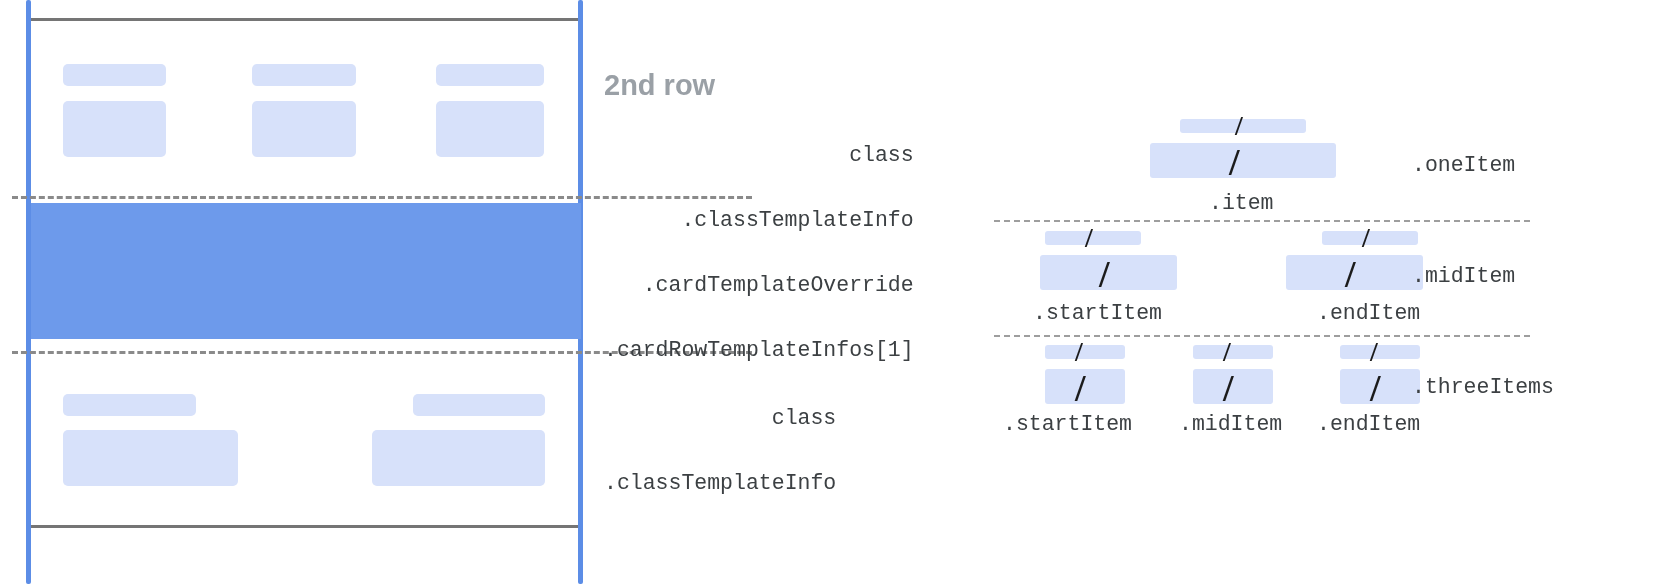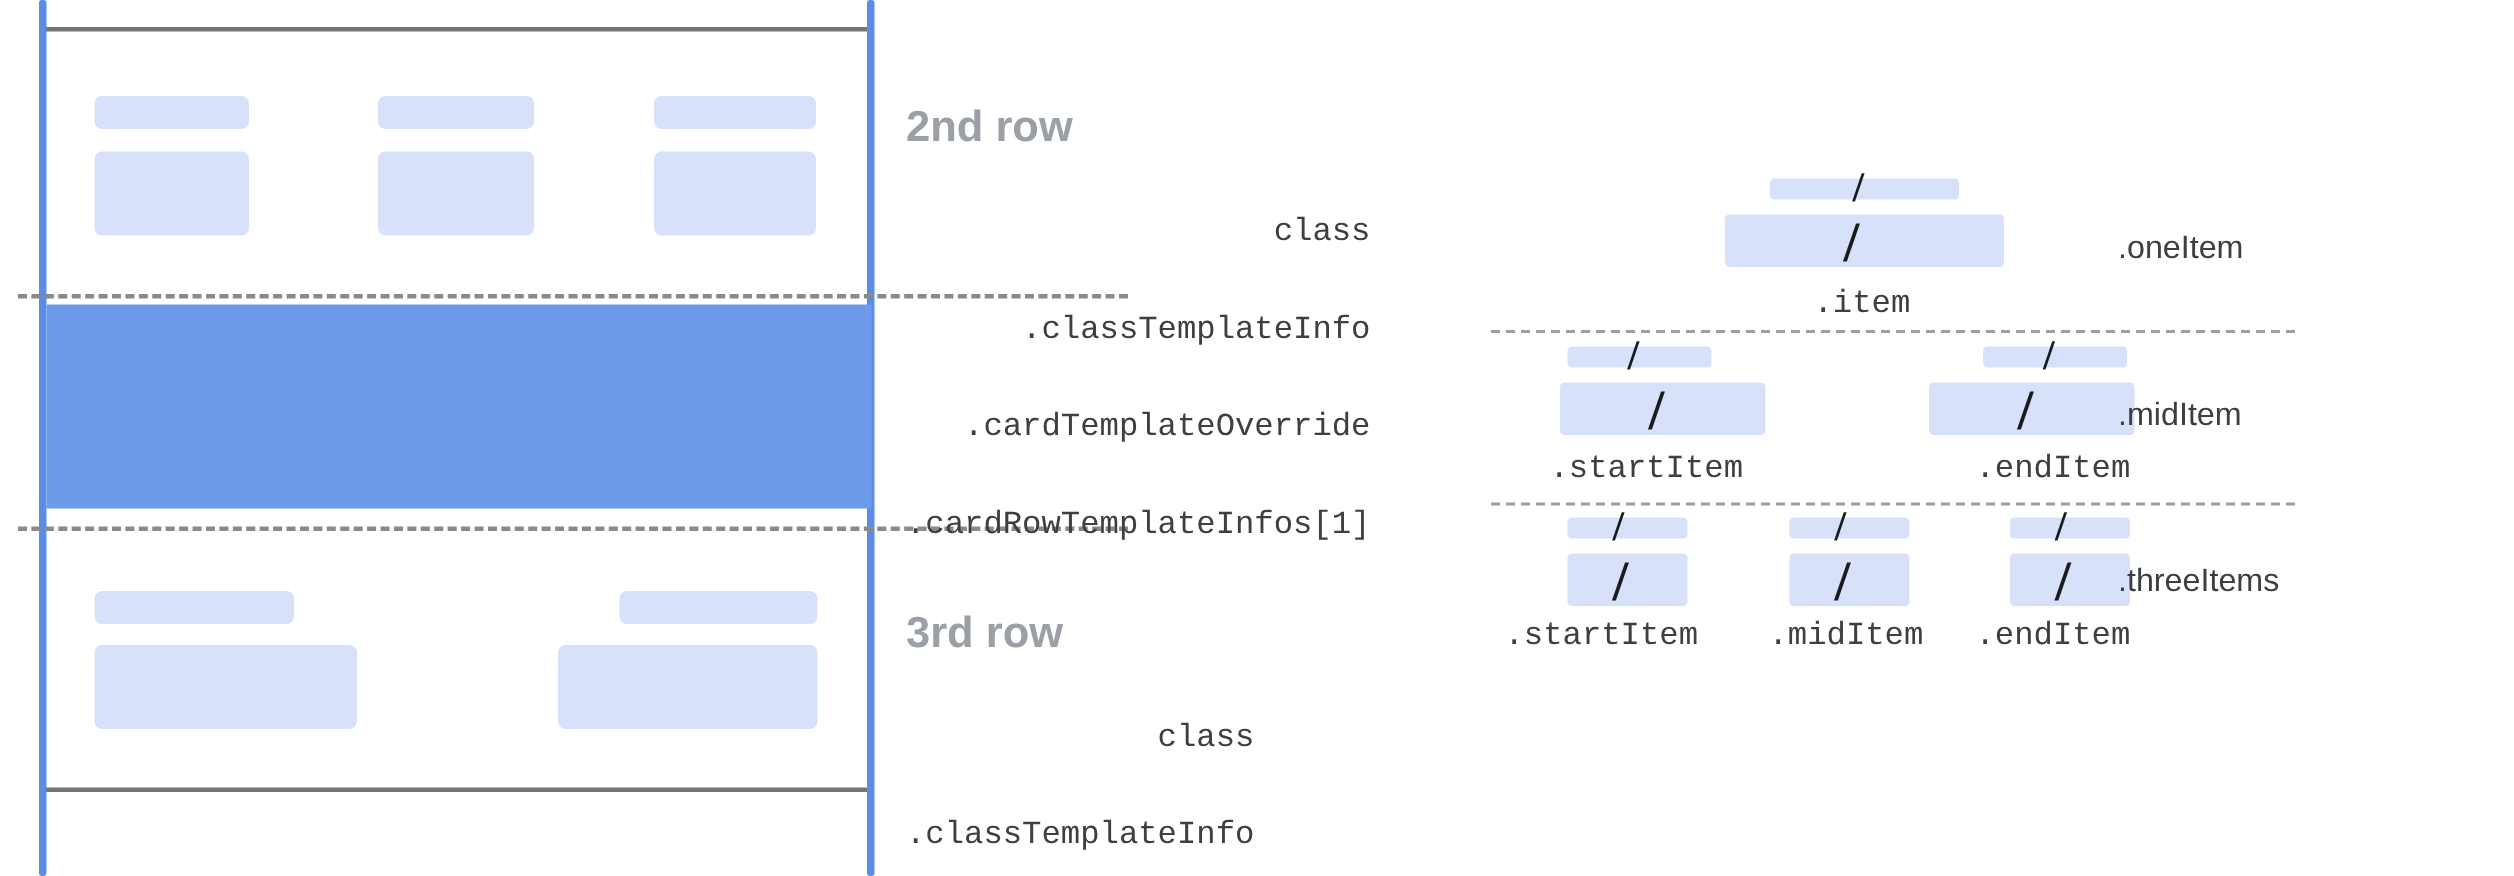--- a/index.html
+++ b/index.html
@@ -124,21 +124,21 @@
   }
   .slot-label {
     position: absolute;
     font-family: Liberation Mono, monospace;
     font-size: 21.5px;
     color: #3c4043;
     white-space: pre;
   }
   .group-label {
     position: absolute;
-    font-family: Liberation Sans, sans-serif;
+    font-family: Liberation Mono, monospace;
     font-size: 21.5px;
     color: #3c4043;
     white-space: pre;
   }
 </style>
 </head>
 <body>
 
 <div class="stage">
 
@@ -176,21 +176,20 @@
     <div class="code">class</div>
     <div class="code">.classTemplateInfo</div>
     <div class="code">.cardTemplateOverride</div>
     <div class="code">.cardRowTemplateInfos[1]</div>
   </div>
 
   <div class="anno" style="left:604px; top:250px;">
   </div>
 
   <div class="anno" style="left:604px; top:368px;">
-    <div class="row-title">3rd row</div>
     <div class="code">class</div>
     <div class="code">.classTemplateInfo</div>
     
     
   </div>
 
   <div class="slot">
     <div class="bar-small" style="left:1148px; top:119px; width:126px; height:14px;"></div>
     <div class="slash" style="left:1203px; top:112px; font-size:28px;">/</div>
     <div class="bar-big" style="left:1118px; top:143px; width:186px; height:35px;"></div>

